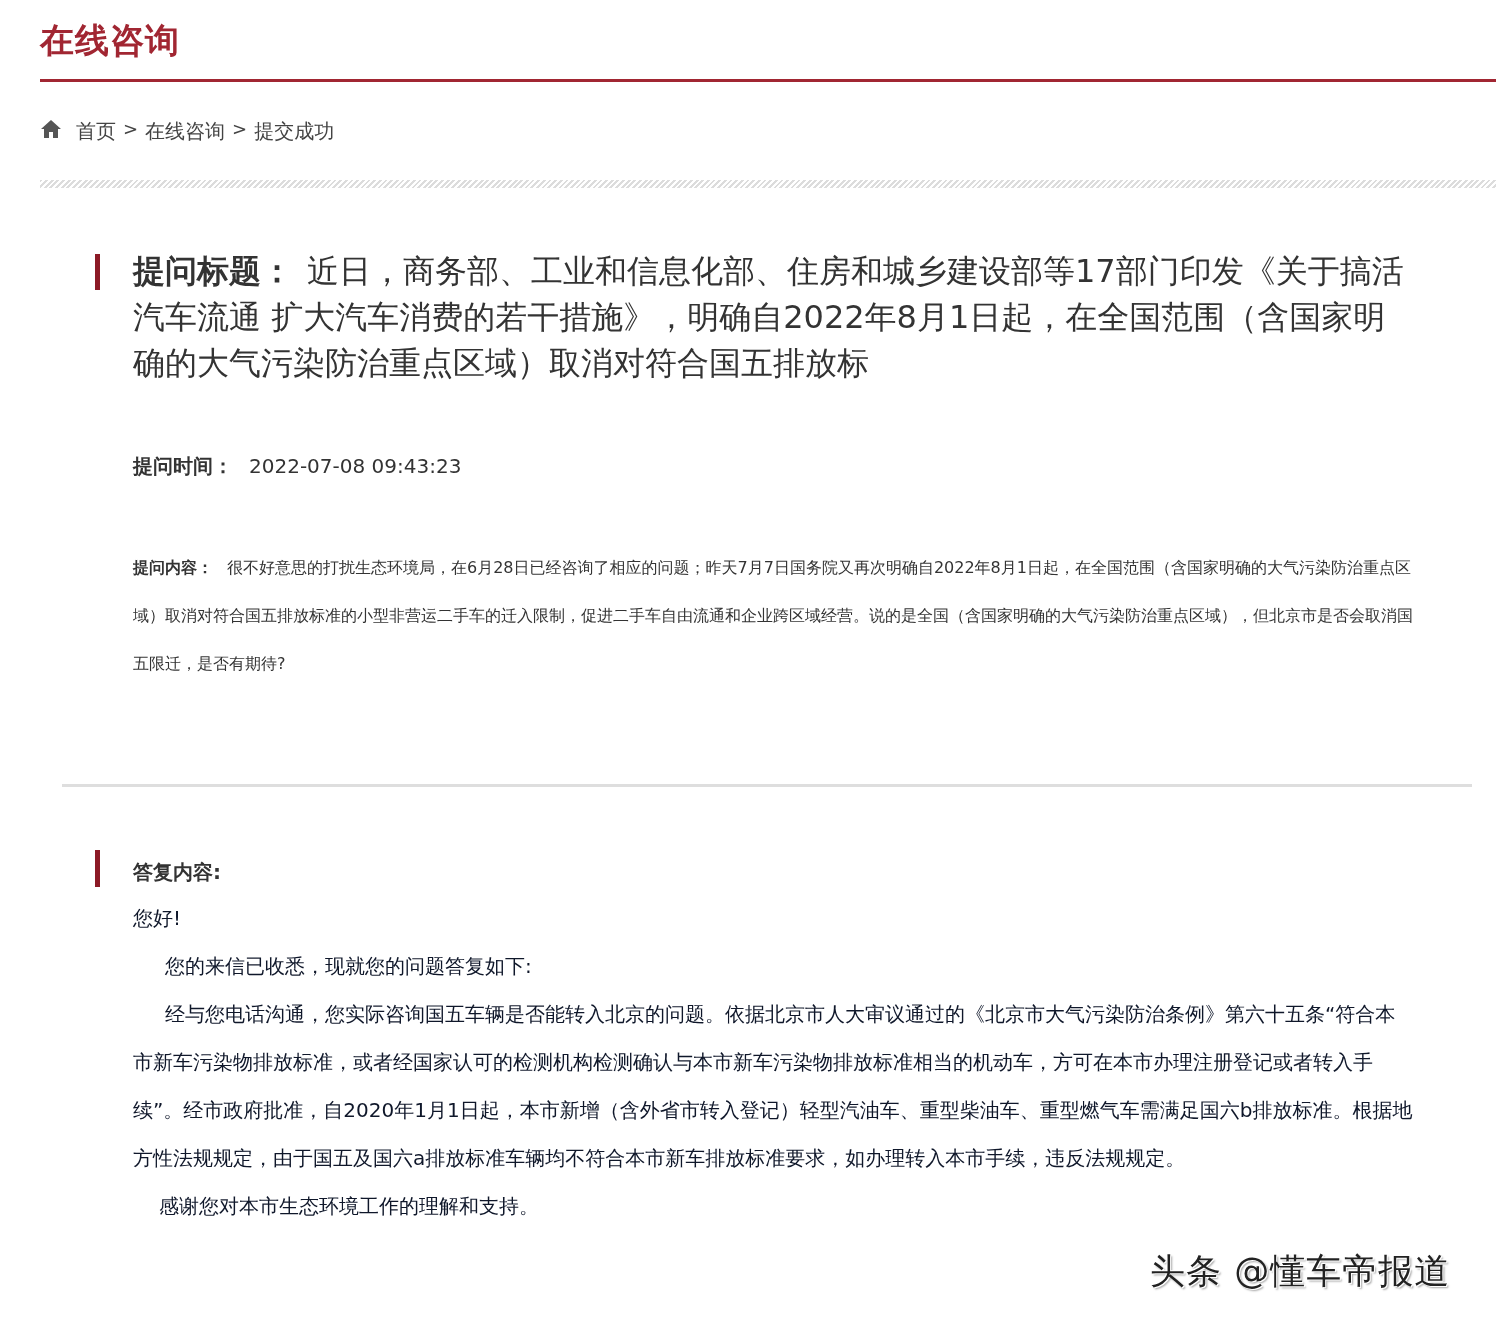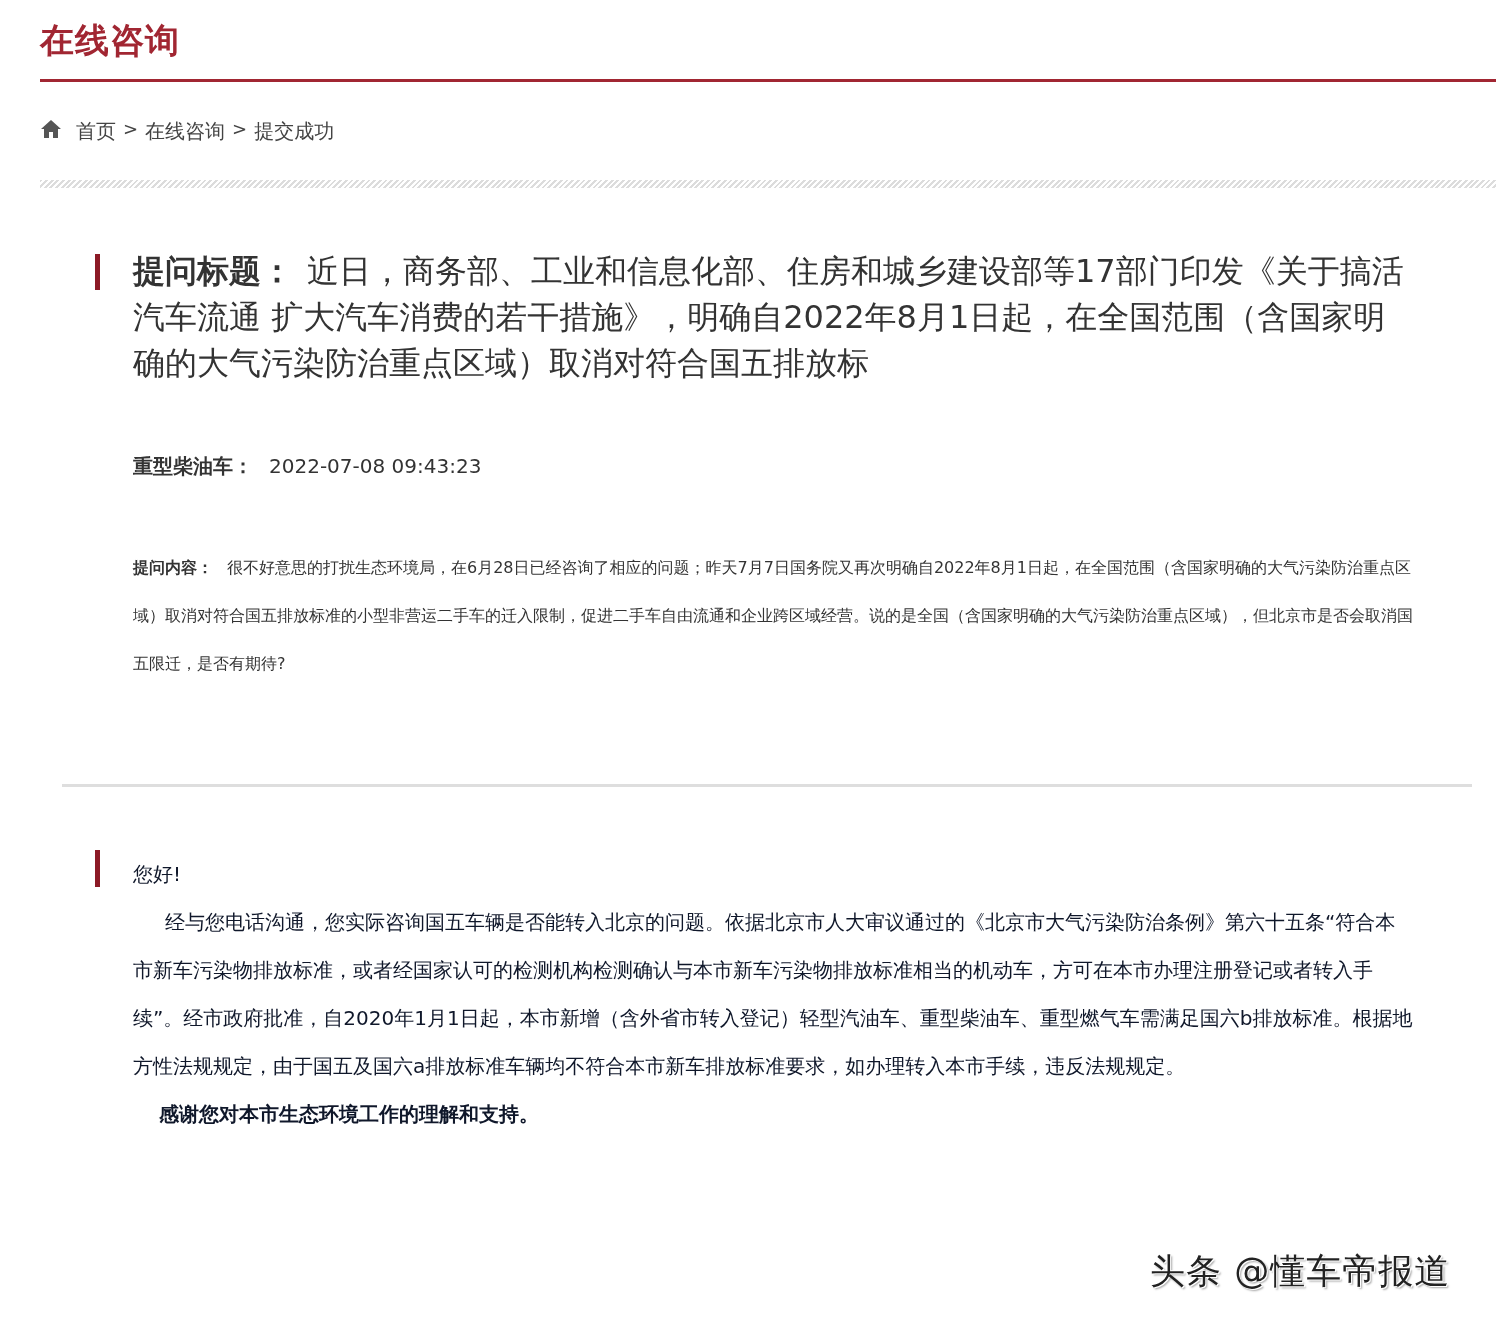--- a/index.html
+++ b/index.html
@@ -141,21 +141,20 @@
       margin-left: 38px;
       font-size: 20px;
       line-height: 48px;
       color: #0f172a;
     }
     .reply-body p.indent {
       text-indent: 32px;
     }
     .reply-body p.indent-sm {
       text-indent: 26px;
-      font-weight: bold;
     }
     .watermark {
       position: absolute;
       left: 1150px;
       top: 1248px;
       font-size: 35px;
       color: #222222;
       letter-spacing: 1px;
       text-shadow: 1px 1px 0 #ffffff, -1px -1px 0 #ffffff, 2px 2px 2px rgba(0,0,0,0.35);
     }
@@ -183,31 +182,33 @@
 <div class="hatch"></div>
 
 <section class="question">
   <div class="title-bar"></div>
   <div class="title-block">
     <span class="label">提问标题：</span><span>近日，商务部、工业和信息化部、住房和城乡建设部等17部门印发《关于搞活汽车流通 扩大汽车消费的若干措施》，明确自2022年8月1日起，在全国范围（含国家明确的大气污染防治重点区域）取消对符合国五排放标</span>
   </div>
 </section>
 
 <div class="meta-row">
-  <span class="label">重型柴油车：</span><span>2022-07-08 09:43:23</span>
+  <span class="label">提问时间：</span><span>2022-07-08 09:43:23</span>
 </div>
 
 <div class="content-block">
   <span class="label">提问内容：</span><span>很不好意思的打扰生态环境局，在6月28日已经咨询了相应的问题；昨天7月7日国务院又再次明确自2022年8月1日起，在全国范围（含国家明确的大气污染防治重点区域）取消对符合国五排放标准的小型非营运二手车的迁入限制，促进二手车自由流通和企业跨区域经营。说的是全国（含国家明确的大气污染防治重点区域），但北京市是否会取消国五限迁，是否有期待?</span>
 </div>
 
 <div class="divider"></div>
 
 <section class="reply">
   <div class="title-bar"></div>
+  <div class="reply-heading">答复内容:</div>
   <div class="reply-body">
     <p>您好!</p>
+    <p class="indent">您的来信已收悉，现就您的问题答复如下:</p>
     <p class="indent">经与您电话沟通，您实际咨询国五车辆是否能转入北京的问题。依据北京市人大审议通过的《北京市大气污染防治条例》第六十五条“符合本市新车污染物排放标准，或者经国家认可的检测机构检测确认与本市新车污染物排放标准相当的机动车，方可在本市办理注册登记或者转入手续”。经市政府批准，自2020年1月1日起，本市新增（含外省市转入登记）轻型汽油车、重型柴油车、重型燃气车需满足国六b排放标准。根据地方性法规规定，由于国五及国六a排放标准车辆均不符合本市新车排放标准要求，如办理转入本市手续，违反法规规定。</p>
     <p class="indent-sm">感谢您对本市生态环境工作的理解和支持。</p>
   </div>
 </section>
 
 <div class="watermark">头条 @懂车帝报道</div>
 
 </body></html>

